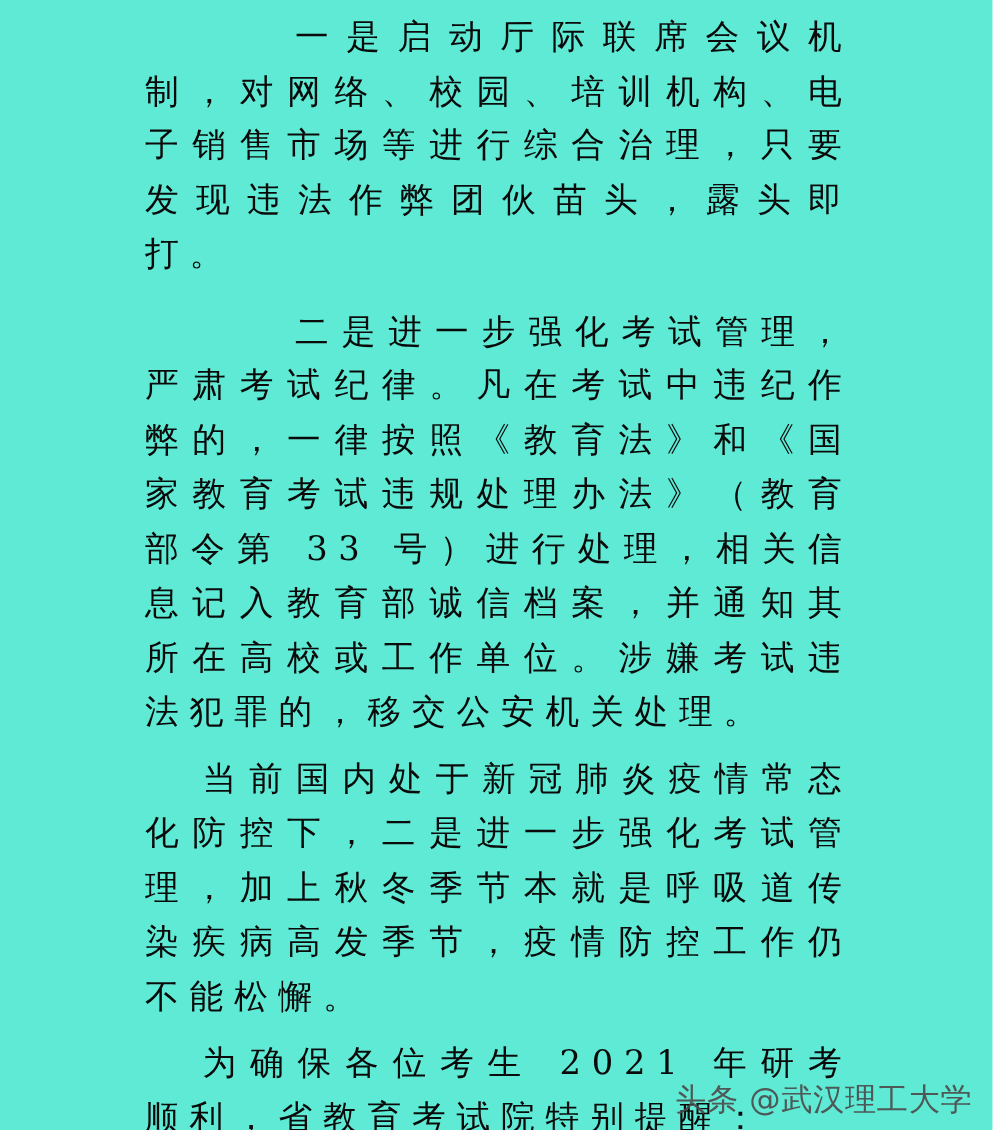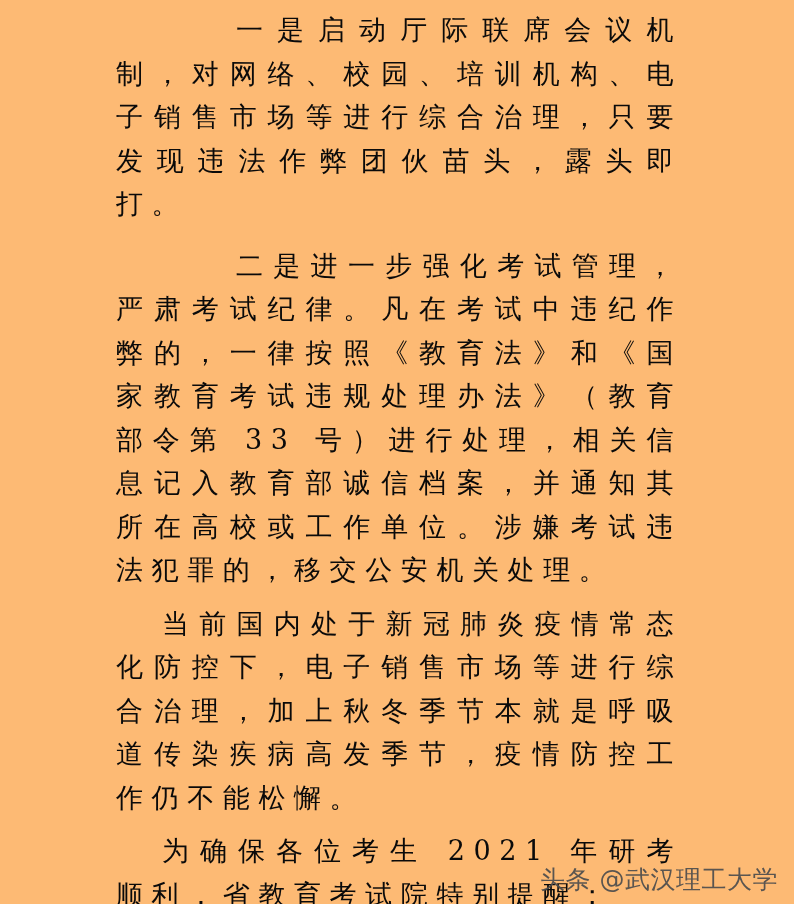--- a/index.html
+++ b/index.html
@@ -13,21 +13,21 @@
     height: 904px;
     overflow: hidden;
     font-family: "DejaVu Serif", "Liberation Serif", serif;
     color: #000000;
   }
 
   #page {
     position: relative;
     width: 794px;
     height: 904px;
-    background: #fdba74;
+    background: #5eead4;
   }
 
   .doc-body {
     position: absolute;
     left: 116px;
     top: 0px;
     width: 566px;
   }
 
   
@@ -75,21 +75,21 @@
 <body>
 
 <div id="page">
 
   <div class="doc-body">
 
     <p class="para indent-3 p1">一是启动厅际联席会议机制，对网络、校园、培训机构、电子销售市场等进行综合治理，只要发现违法作弊团伙苗头，露头即打。</p>
 
     <p class="para indent-3 p2">二是进一步强化考试管理，严肃考试纪律。凡在考试中违纪作弊的，一律按照《教育法》和《国家教育考试违规处理办法》（教育部令第 33 号）进行处理，相关信息记入教育部诚信档案，并通知其所在高校或工作单位。涉嫌考试违法犯罪的，移交公安机关处理。</p>
 
-    <p class="para indent-2 p3">当前国内处于新冠肺炎疫情常态化防控下，电子销售市场等进行综合治理，加上秋冬季节本就是呼吸道传染疾病高发季节，疫情防控工作仍不能松懈。</p>
+    <p class="para indent-2 p3">当前国内处于新冠肺炎疫情常态化防控下，二是进一步强化考试管理，加上秋冬季节本就是呼吸道传染疾病高发季节，疫情防控工作仍不能松懈。</p>
 
     <p class="para indent-2 p4">为确保各位考生 2021 年研考顺利，省教育考试院特别提醒：</p>
 
   </div>
 
   <div class="watermark" style="color: rgb(77, 77, 77);">头条 @武汉理工大学</div>
 
 </div>
 
 </body></html>

